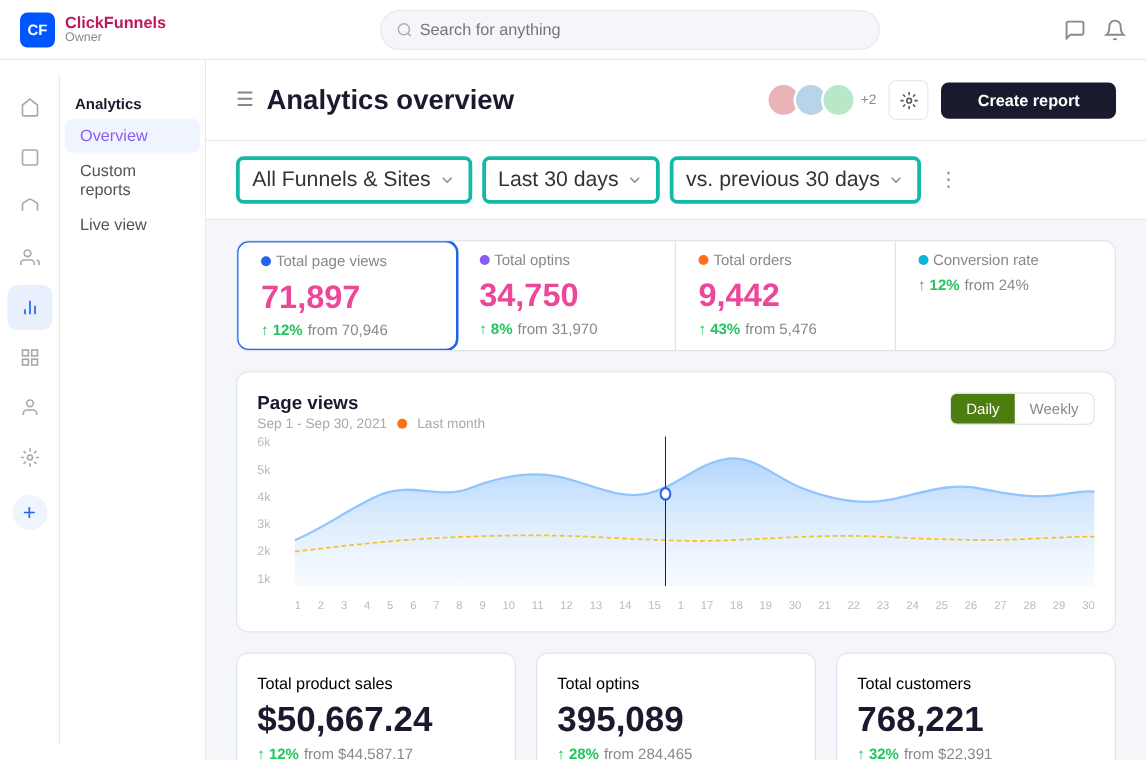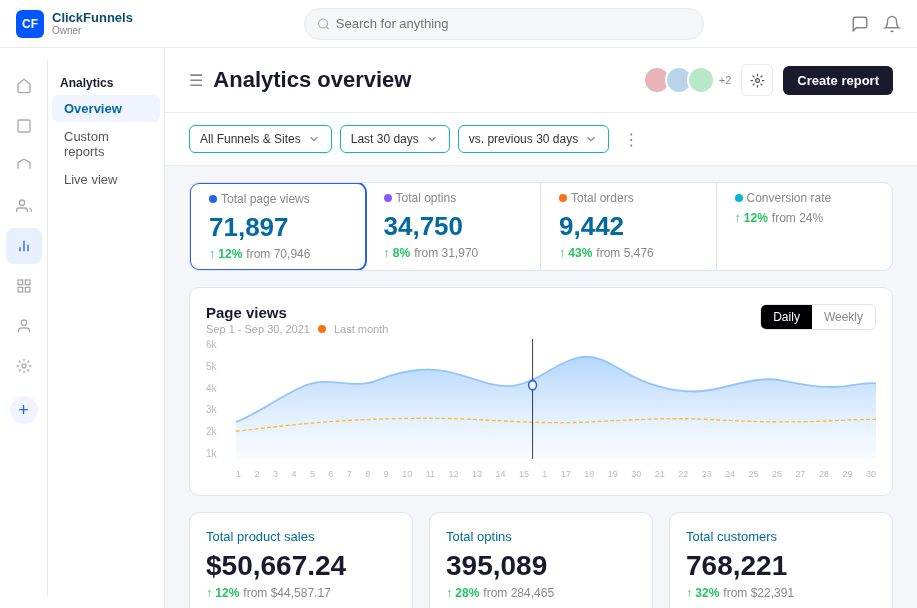--- a/index.html
+++ b/index.html
@@ -3,98 +3,98 @@
   <meta charset="utf-8">
   <style>
     * { box-sizing: border-box; margin: 0; padding: 0; }
     body { font-family: -apple-system, BlinkMacSystemFont, 'Segoe UI', sans-serif; background: #f5f6fa; display: flex; flex-direction: column; height: 608px; width: 917px; overflow: hidden; }
 
     
     .topbar { height: 48px; background: #fff; border-bottom: 1px solid #e8e9ec; display: flex; align-items: center; padding: 0 16px; gap: 12px; flex-shrink: 0; }
     .logo-wrap { display: flex; align-items: center; gap: 8px; width: 140px; }
     .logo-box { width: 28px; height: 28px; background: #0055ff; border-radius: 6px; display: flex; align-items: center; justify-content: center; color: #fff; font-weight: 900; font-size: 12px; flex-shrink: 0; }
     .logo-text { display: flex; flex-direction: column; }
-    .logo-title { font-size: 13px; font-weight: 700; color: #0c4a6e; line-height: 1.1; }
+    .logo-title { font-size: 13px; font-weight: 700; color: #be185d; line-height: 1.1; }
     .logo-sub { font-size: 10px; color: #888; }
     .search-bar { flex: 1; display: flex; align-items: center; background: #f5f6fa; border: 1px solid #e8e9ec; border-radius: 20px; padding: 0 12px; height: 32px; gap: 6px; max-width: 400px; margin: 12px auto; }
     .search-bar input { border: none; background: transparent; outline: none; font-size: 13px; color: #888; width: 100%; }
     .topbar-icons { display: flex; align-items: center; gap: 14px; color: #888; }
     .topbar-icons svg { width: 18px; height: 18px; }
 
     
     .app-body { display: flex; flex: 1; overflow: hidden; }
 
     
     .sidebar { width: 165px; background: #fff; border-right: 1px solid #e8e9ec; display: flex; flex-direction: column; padding: 12px 0; flex-shrink: 0; }
     .sidebar-icon { width: 36px; height: 36px; display: flex; align-items: center; justify-content: center; border-radius: 8px; color: #aaa; cursor: pointer; font-size: 16px; }
     .sidebar-icon.active { background: #e8f0fe; color: #2563eb; }
 
     
     .sidebar-inner { display: flex; flex: 1; }
     .sidebar-icons-col { width: 48px; border-right: 1px solid #e8e9ec; display: flex; flex-direction: column; align-items: center; padding: 8px 0; gap: 4px; }
     .sidebar-text-col { flex: 1; padding: 8px 0; }
     .sidebar-section-title { font-size: 12px; font-weight: 700; color: #1a1a2e; padding: 8px 12px 4px; }
     .sidebar-item { padding: 6px 12px; font-size: 13px; color: #555; cursor: pointer; border-radius: 6px; margin: 1px 4px; }
-    .sidebar-item.active { color: #0369a1; font-weight: 700; background: #f0f4ff; }
+    .sidebar-item.active { color: #8b5cf6; font-weight: 400; background: #f0f4ff; }
     .sidebar-add { width: 28px; height: 28px; background: #f0f4ff; border-radius: 50%; display: flex; align-items: center; justify-content: center; color: #2563eb; font-size: 18px; cursor: pointer; margin: 8px auto 0; }
 
     
     .main { flex: 1; overflow-y: auto; padding: 0; background: #f5f6fa; }
     .main-header { background: #fff; padding: 16px 24px; display: flex; align-items: center; justify-content: space-between; border-bottom: 1px solid #e8e9ec; }
     .main-header-left { display: flex; align-items: center; gap: 10px; }
     .menu-icon { color: #888; cursor: pointer; font-size: 16px; }
     .page-title { font-size: 22px; font-weight: 700; color: #1a1a2e; }
     .main-header-right { display: flex; align-items: center; gap: 10px; }
     .avatar-group { display: flex; }
     .avatar { width: 28px; height: 28px; border-radius: 50%; border: 2px solid #fff; margin-left: -6px; font-size: 10px; display: flex; align-items: center; justify-content: center; font-weight: 600; color: #fff; overflow: hidden; }
     .avatar:first-child { margin-left: 0; }
     .avatar-count { font-size: 11px; color: #888; margin-left: 4px; align-self: center; }
     .gear-btn { width: 32px; height: 32px; border: 1px solid #e8e9ec; border-radius: 6px; display: flex; align-items: center; justify-content: center; cursor: pointer; color: #555; background: #fff; }
-    .create-btn { background: #1a1a2e; color: #fff; border: none; border-radius: 6px; padding: 7px 14px; font-size: 13px; font-weight: 600; cursor: pointer; }
+    .create-btn { background: #1a1a2e; color: #fff; border: none; border-radius: 6px; padding: 7px 29px; font-size: 13px; font-weight: 600; cursor: pointer; }
 
     
     .filters-row { display: flex; align-items: center; gap: 8px; padding: 12px 24px; background: #fff; border-bottom: 1px solid #e8e9ec; }
-    .filter-select { display: flex; align-items: center; gap: 6px; border: 1px solid #14b8a6; border-radius: 6px; padding: 6px 10px; font-size: 12px; color: #333; background: #fff; cursor: pointer; }
+    .filter-select { display: flex; align-items: center; gap: 6px; border: 3px solid #14b8a6; border-radius: 6px; padding: 6px 10px; font-size: 17px; color: #333; background: #fff; cursor: pointer; }
     .filter-select svg { width: 14px; height: 14px; color: #888; }
     .filter-more { width: 28px; height: 28px; display: flex; align-items: center; justify-content: center; color: #888; cursor: pointer; font-size: 16px; }
 
     
     .stats-section { padding: 16px 24px; }
     .stats-grid { display: grid; grid-template-columns: repeat(4, 1fr); gap: 0; background: #fff; border: 1px solid #e0e4ef; border-radius: 10px; overflow: hidden; }
     .stat-card { padding: 8px 18px; border-right: 1px solid #e0e4ef; position: relative; }
     .stat-card:last-child { border-right: none; }
     .stat-card.highlighted { border: 2px solid #2563eb; border-radius: 10px; margin: -1px; z-index: 1; background: #fff; }
     .stat-label { font-size: 12px; color: #888; display: flex; align-items: center; gap: 4px; margin-bottom: 6px; }
     .stat-dot { width: 8px; height: 8px; border-radius: 50%; }
     .stat-dot.blue { background: #2563eb; }
     .stat-dot.purple { background: #8b5cf6; }
     .stat-dot.orange { background: #f97316; }
     .stat-dot.teal { background: #06b6d4; }
-    .stat-value { font-size: 26px; font-weight: 700; color: #0369a1; margin-bottom: 4px; }
+    .stat-value { font-size: 26px; font-weight: 700; color: #ec4899; margin-bottom: 4px; }
     .stat-change { font-size: 12px; color: #888; display: flex; align-items: center; gap: 4px; }
     .stat-change .up { color: #22c55e; font-weight: 600; }
 
     
     .chart-section { padding: 0 24px 16px; }
     .chart-card { background: #fff; border: 1px solid #e0e4ef; border-radius: 10px; padding: 16px; }
     .chart-header { display: flex; align-items: flex-start; justify-content: space-between; margin-bottom: 4px; }
     .chart-title { font-size: 15px; font-weight: 700; color: #1a1a2e; }
     .chart-subtitle { font-size: 11px; color: #aaa; display: flex; align-items: center; gap: 8px; margin-top: 2px; }
     .chart-legend-dot { width: 8px; height: 8px; border-radius: 50%; background: #f97316; display: inline-block; }
     .chart-toggle { display: flex; border: 1px solid #e0e4ef; border-radius: 6px; overflow: hidden; }
     .chart-toggle-btn { padding: 5px 12px; font-size: 12px; cursor: pointer; border: none; background: transparent; color: #888; }
-    .chart-toggle-btn.active { background: #000000; color: #fff; text-align: center; }
+    .chart-toggle-btn.active { background: #4d7c0f; color: #fff; text-align: center; }
     .chart-area { height: 140px; position: relative; overflow: hidden; }
     .chart-y-labels { position: absolute; left: 0; top: 0; bottom: 20px; display: flex; flex-direction: column; justify-content: space-between; font-size: 10px; color: #bbb; width: 28px; }
     .chart-x-labels { position: absolute; left: 30px; right: 0; bottom: 0; display: flex; justify-content: space-between; font-size: 9px; color: #bbb; }
 
     
     .bottom-cards { display: grid; grid-template-columns: repeat(3, 1fr); gap: 16px; padding: 0 24px 16px; }
     .bottom-card { background: #fff; border: 1px solid #e0e4ef; border-radius: 10px; padding: 16px; }
-    .bottom-card-title { font-size: 13px; color: #0369a1; margin-bottom: 6px; }
+    .bottom-card-title { font-size: 13px; color: #000000; margin-bottom: 6px; }
     .bottom-card-value { font-size: 28px; font-weight: 700; color: #1a1a2e; margin-bottom: 4px; }
     .bottom-card-change { font-size: 12px; color: #888; display: flex; align-items: center; gap: 4px; margin-bottom: 10px; }
     .bottom-card-change .up { color: #22c55e; font-weight: 600; }
   </style>
 </head>
 <body>
 
 <div class="topbar">
   <div class="logo-wrap">
     <div class="logo-box">

